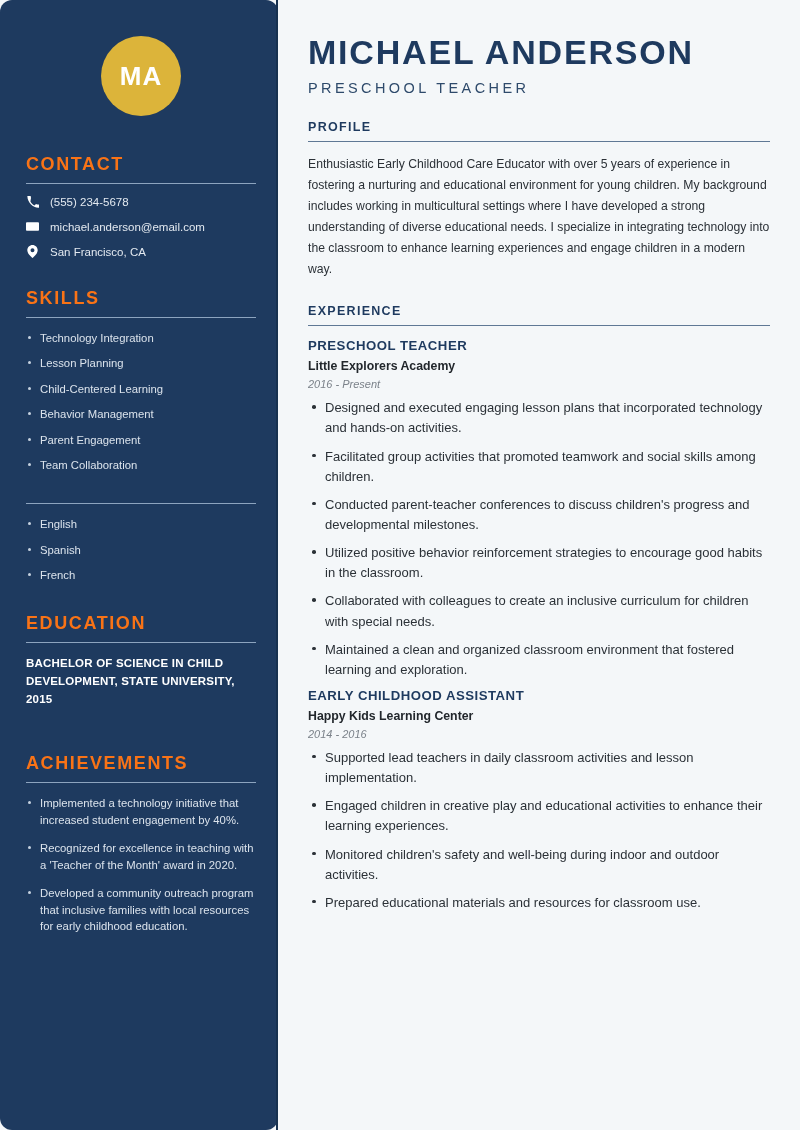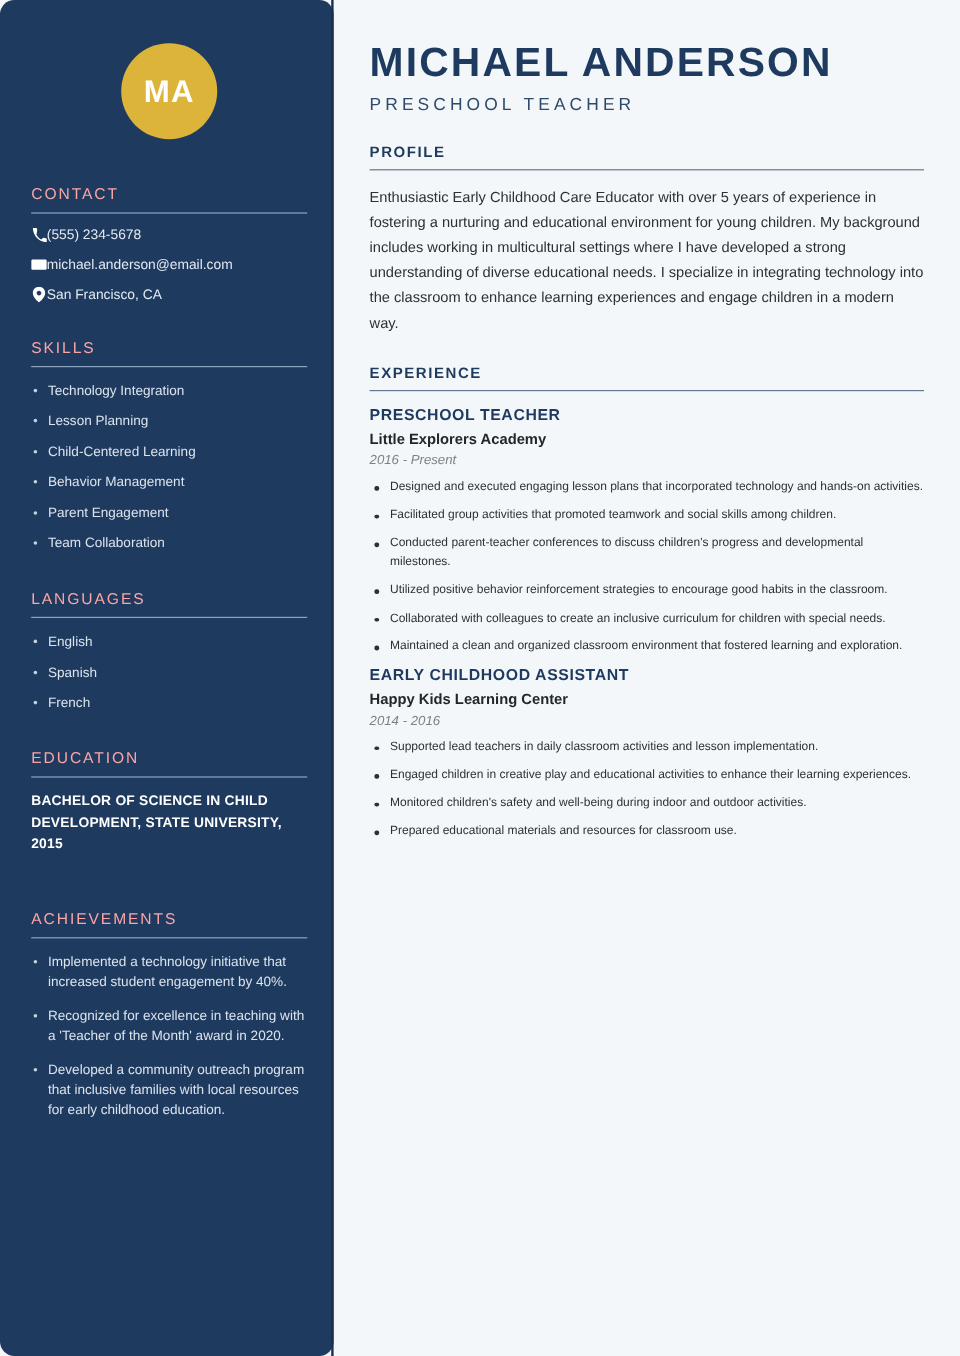--- a/index.html
+++ b/index.html
@@ -56,36 +56,37 @@
     justify-content: center;
     color: #ffffff;
     font-size: 26px;
     font-weight: bold;
     letter-spacing: 1px;
   }
 
   .side-section { margin-bottom: 22px; }
 
   .side-heading {
-    color: #fca5a5;
-    font-size: 13px;
-    font-weight: normal;
+    color: #f97316;
+    font-size: 18px;
+    font-weight: bold;
     letter-spacing: 1.6px;
     padding-bottom: 8px;
   }
   .side-rule {
     height: 1px;
     background: #8da4bf;
     margin-bottom: 12px;
   }
 
   .contact-list { list-style: none; }
   .contact-item {
     display: flex;
     align-items: center;
+    gap: 11px;
     margin-bottom: 12px;
     color: #e3e9f0;
     font-size: 11.5px;
   }
   .contact-item:last-child { margin-bottom: 0; }
   .c-icon {
     width: 13px;
     flex: 0 0 13px;
     display: flex;
     align-items: center;
@@ -210,21 +211,21 @@
     margin-top: 5px;
     margin-bottom: 8px;
   }
 
   .job-list { list-style: none; }
   .job-list li {
     position: relative;
     padding-left: 17px;
     margin-bottom: 8px;
     color: #2b3137;
-    font-size: 10px;
+    font-size: 13px;
     line-height: 1.55;
   }
   .job-list li::before {
     content: "";
     position: absolute;
     left: 4px;
     top: 7px;
     width: 3.5px;
     height: 3.5px;
     border-radius: 50%;
@@ -285,21 +286,20 @@
         <li>Child-Centered Learning</li>
         <li>Behavior Management</li>
         <li>Parent Engagement</li>
         <li>Team Collaboration</li>
       </ul>
     </section>
 
     <div class="sk-gap"></div>
 
     <section class="side-section">
-      <div class="side-heading">LANGUAGES</div>
       <div class="side-rule"></div>
       <ul class="side-list">
         <li>English</li>
         <li>Spanish</li>
         <li>French</li>
       </ul>
     </section>
 
     <div class="sk-gap"></div>
 

